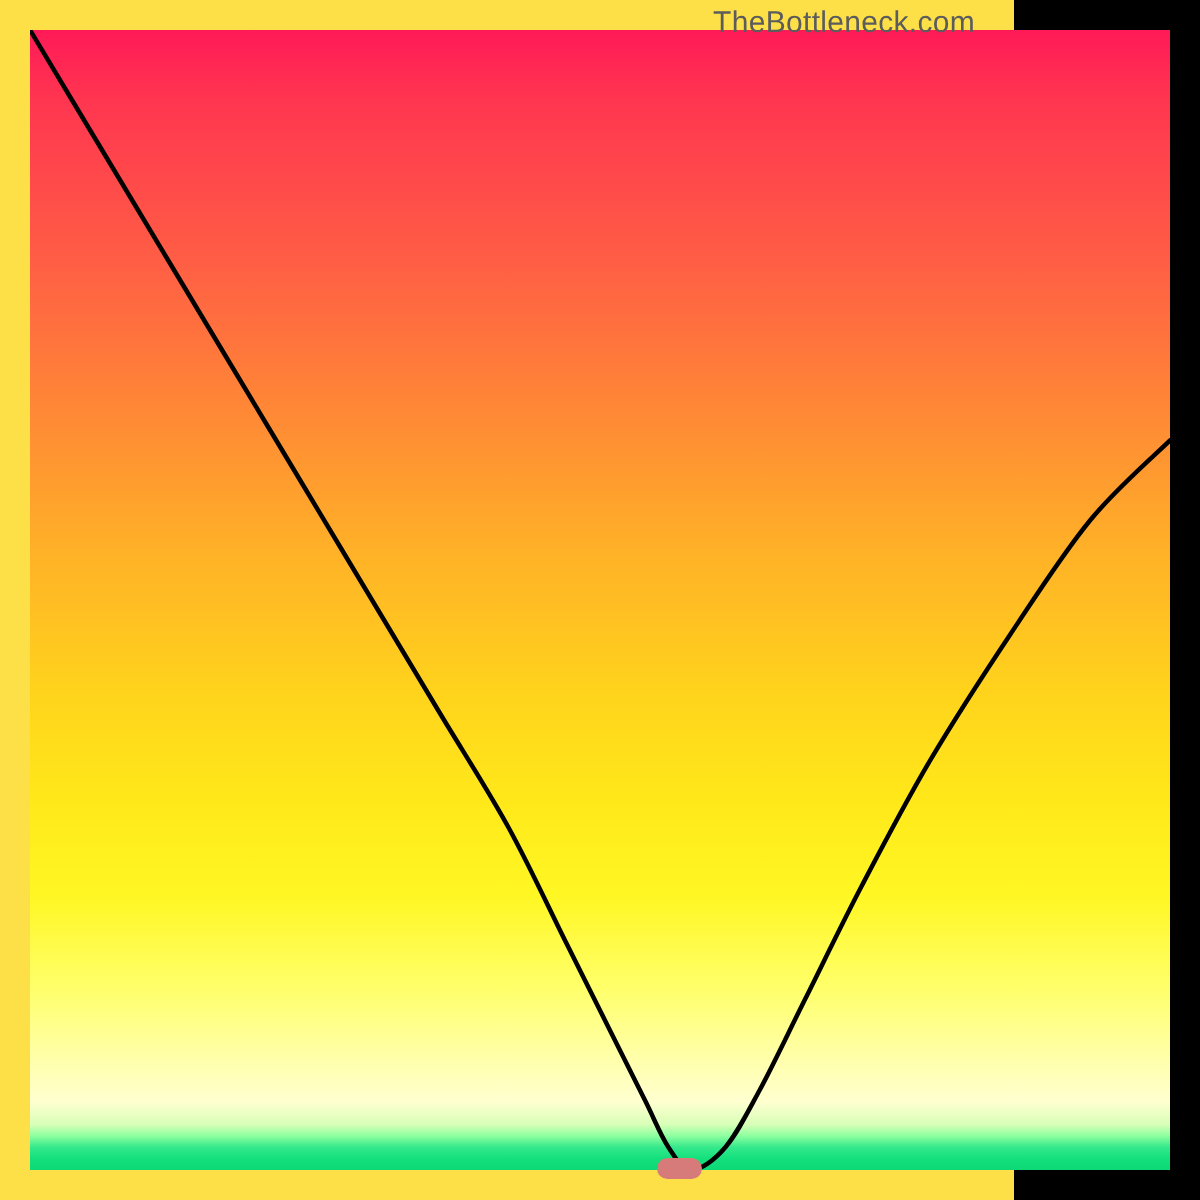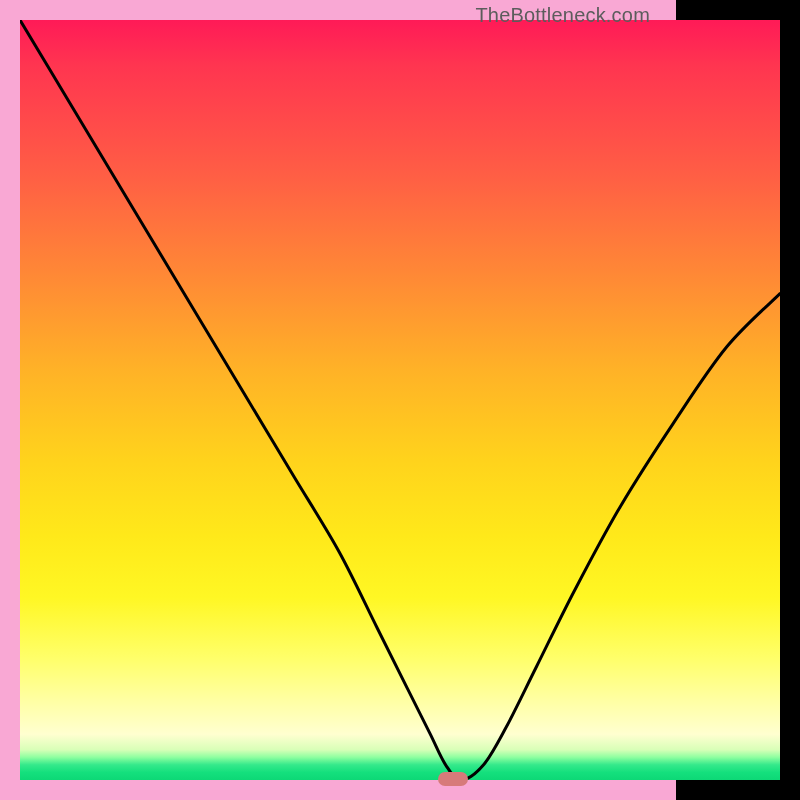--- a/index.html
+++ b/index.html
@@ -8,21 +8,21 @@
     width: 800px;
     height: 800px;
     background: #000;
     overflow: hidden;
     font-family: Arial, Helvetica, sans-serif;
   }
   .frame {
     position: relative;
     width: 676px;
     height: 800px;
-    background: #f9a8d4;
+    background: #fde047;
   }
   .plot-area {
     position: absolute;
     left: 20px;
     top: 20px;
     width: 760px;
     height: 760px;
     
     background: linear-gradient(
       to bottom,

